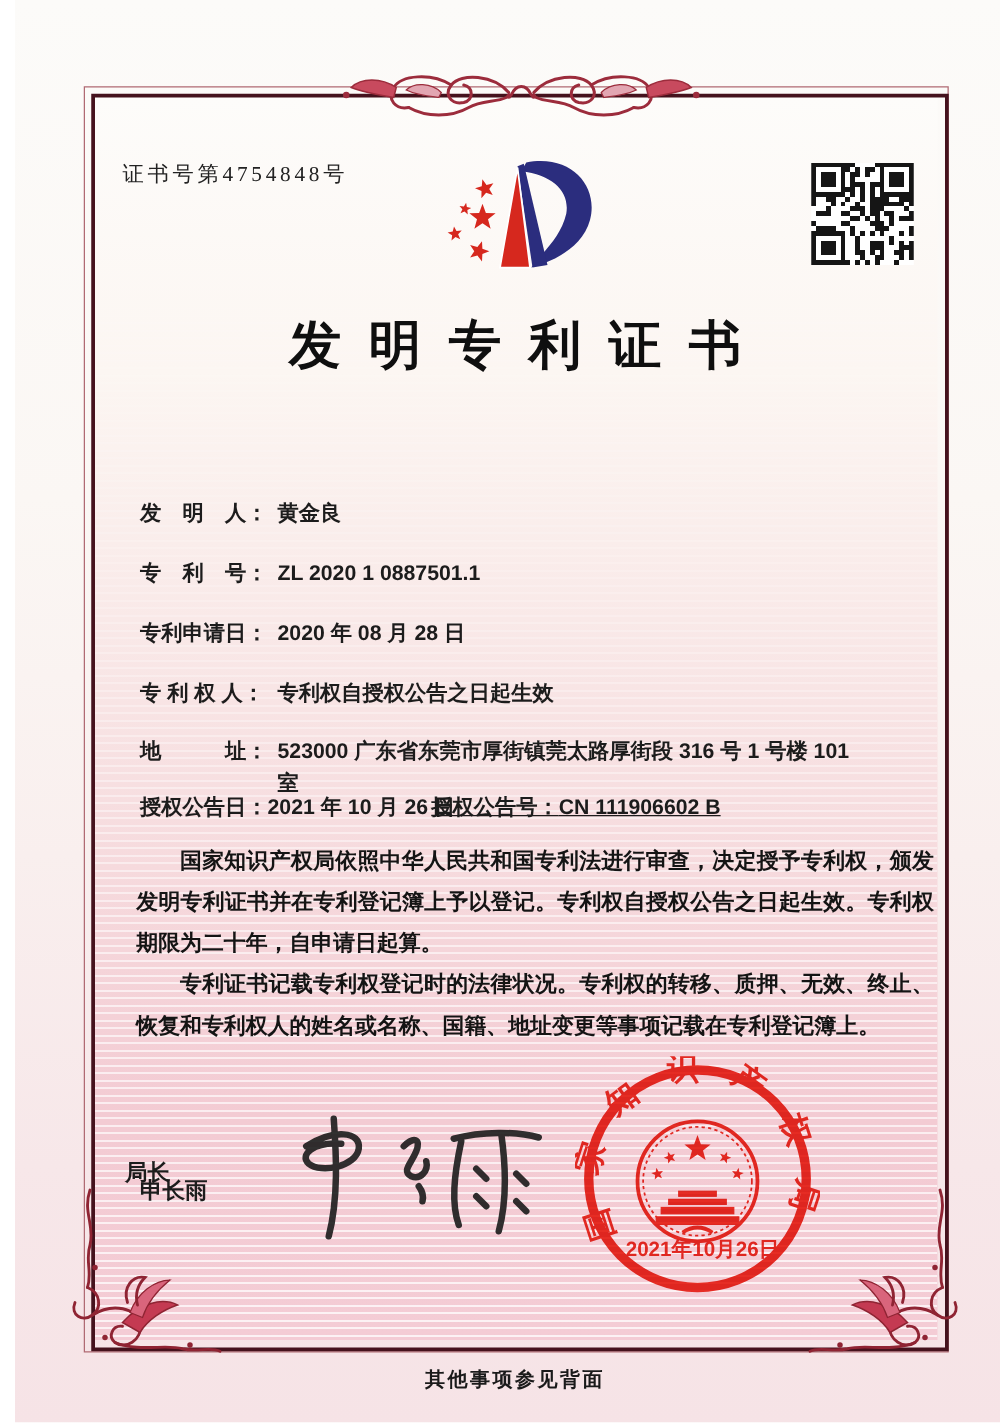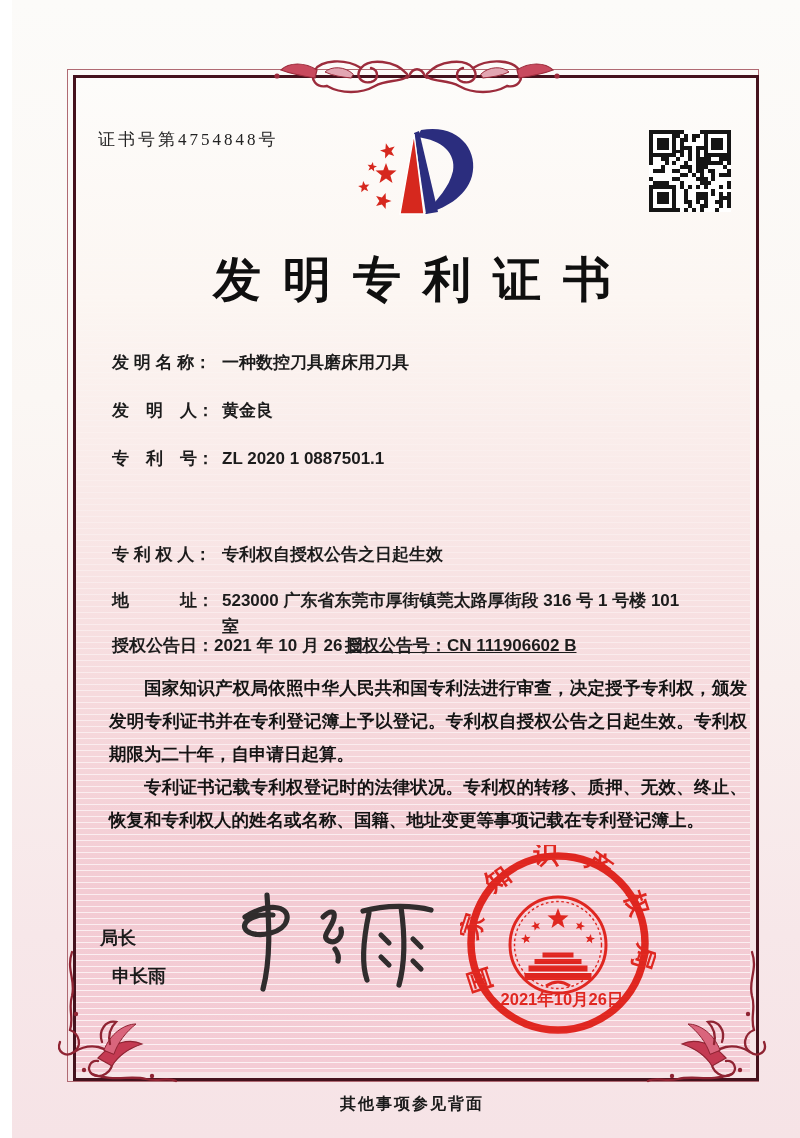--- a/index.html
+++ b/index.html
@@ -18,37 +18,37 @@
     background:repeating-linear-gradient(180deg,rgba(255,255,255,.75) 0 1.3px,rgba(255,255,255,0) 1.3px 6px);
     -webkit-mask-image:linear-gradient(180deg,rgba(0,0,0,0) 0%,rgba(0,0,0,.25) 40%,rgba(0,0,0,.8) 70%,#000 100%);
     mask-image:linear-gradient(180deg,rgba(0,0,0,0) 0%,rgba(0,0,0,.25) 40%,rgba(0,0,0,.8) 70%,#000 100%);
   }
   
   .frame-outer{position:absolute;left:55px;top:69px;width:690px;height:1011px;border:1.5px solid #b06a73;}
   .frame-main{position:absolute;left:61px;top:75px;width:680px;height:1000px;border:3px solid #45121d;}
   .cert-no{position:absolute;left:86px;top:128px;font-family:"Liberation Serif","DejaVu Serif",serif;
     font-size:17px;letter-spacing:3px;color:#222;}
   .title{position:absolute;left:62px;width:676px;top:248px;text-align:center;
-    font-family:"Liberation Serif","DejaVu Serif",serif;font-weight:bold;font-size:48px;
+    font-family:"Liberation Serif","DejaVu Serif",serif;font-weight:bold;font-size:42px;
     letter-spacing:22px;text-indent:22px;color:#0f0f0f;}
   .logo{position:absolute;left:343px;top:110px;width:132px;height:114px;}
   .qr{position:absolute;left:637px;top:130px;width:82px;height:82px;}
   .row{position:absolute;left:100px;width:640px;font-size:17px;font-weight:bold;line-height:26px;}
   .lbl{display:inline-block;min-width:110px;white-space:nowrap;vertical-align:top;}
   .val{display:inline-block;vertical-align:top;max-width:528px;}
   .val-addr{width:472px;}
   .grant-row{position:absolute;left:100px;top:634px;width:640px;font-size:17px;font-weight:bold;}
   .grant-no{position:absolute;left:233px;top:0;white-space:nowrap;text-decoration:underline;}
   .grant-date{white-space:nowrap;}
   .paras{position:absolute;left:97px;top:672px;width:638px;
     font-family:"Liberation Serif","DejaVu Serif",serif;font-weight:bold;font-size:17.5px;
     line-height:33px;text-align:justify;color:#141414;}
   .paras p{margin:0;text-indent:2em;}
   .officer-title{position:absolute;left:88px;top:926px;font-size:18px;font-weight:bold;}
-  .officer-name{position:absolute;left:88px;top:964px;font-size:18px;font-weight:bold;padding-left:12px;}
+  .officer-name{position:absolute;left:88px;top:940px;font-size:18px;font-weight:bold;padding-left:12px;}
   .signature{position:absolute;left:205px;top:883px;width:230px;height:115px;}
   .seal{position:absolute;left:448px;top:845px;width:196px;height:196px;mix-blend-mode:multiply;opacity:.95;}
   .pagination{position:absolute;left:62px;width:676px;top:1042px;text-align:center;
     font-family:"Liberation Serif","DejaVu Serif",serif;font-size:14.5px;color:#222;letter-spacing:1px;}
   .back-note{position:absolute;left:0;width:800px;top:1094px;text-align:center;
     font-family:Liberation Serif, serif;font-weight:bold;font-size:16px;color:#1a1a1a;letter-spacing:2px;}
   .fl-top{position:absolute;left:245px;top:50px;width:320px;height:52px;}
   .fl-bl{position:absolute;left:28px;top:942px;width:140px;height:152px;}
   .fl-br{position:absolute;left:632px;top:942px;width:140px;height:152px;}
 </style>
@@ -336,28 +336,28 @@
       <rect x="6" y="20" width="1" height="1" fill="#151515"></rect>
       <rect x="7" y="20" width="1" height="1" fill="#151515"></rect>
       <rect x="9" y="20" width="1" height="1" fill="#151515"></rect>
       <rect x="11" y="20" width="1" height="1" fill="#151515"></rect>
       <rect x="13" y="20" width="1" height="1" fill="#151515"></rect>
       <rect x="17" y="20" width="1" height="1" fill="#151515"></rect>
     </svg>
 
   <div class="title">发明专利证书</div>
 
-  <div class="row" style="top:350px">
-    <span class="lbl">发 明 名 称：</span><span class="val">一种数控刀具磨床用刀具</span>
-  </div>
   <div class="row" style="top:398px">
     <span class="lbl">发　明　人：</span><span class="val">黄金良</span>
   </div>
   <div class="row" style="top:446px">
     <span class="lbl">专　利　号：</span><span class="val">ZL 2020 1 0887501.1</span>
+  </div>
+  <div class="row" style="top:494px">
+    <span class="lbl">专利申请日：</span><span class="val">2020 年 08 月 28 日</span>
   </div>
   <div class="row" style="top:542px">
     <span class="lbl">专 利 权 人：</span><span class="val">专利权自授权公告之日起生效</span>
   </div>
   <div class="row" style="top:588px">
     <span class="lbl">地　　　址：</span><span class="val val-addr">523000 广东省东莞市厚街镇莞太路厚街段 316 号 1 号楼 101 室</span>
   </div>
 
   <div class="grant-row">
     <span class="grant-date"><span>授权公告日：</span><span>2021 年 10 月 26 日</span></span>

